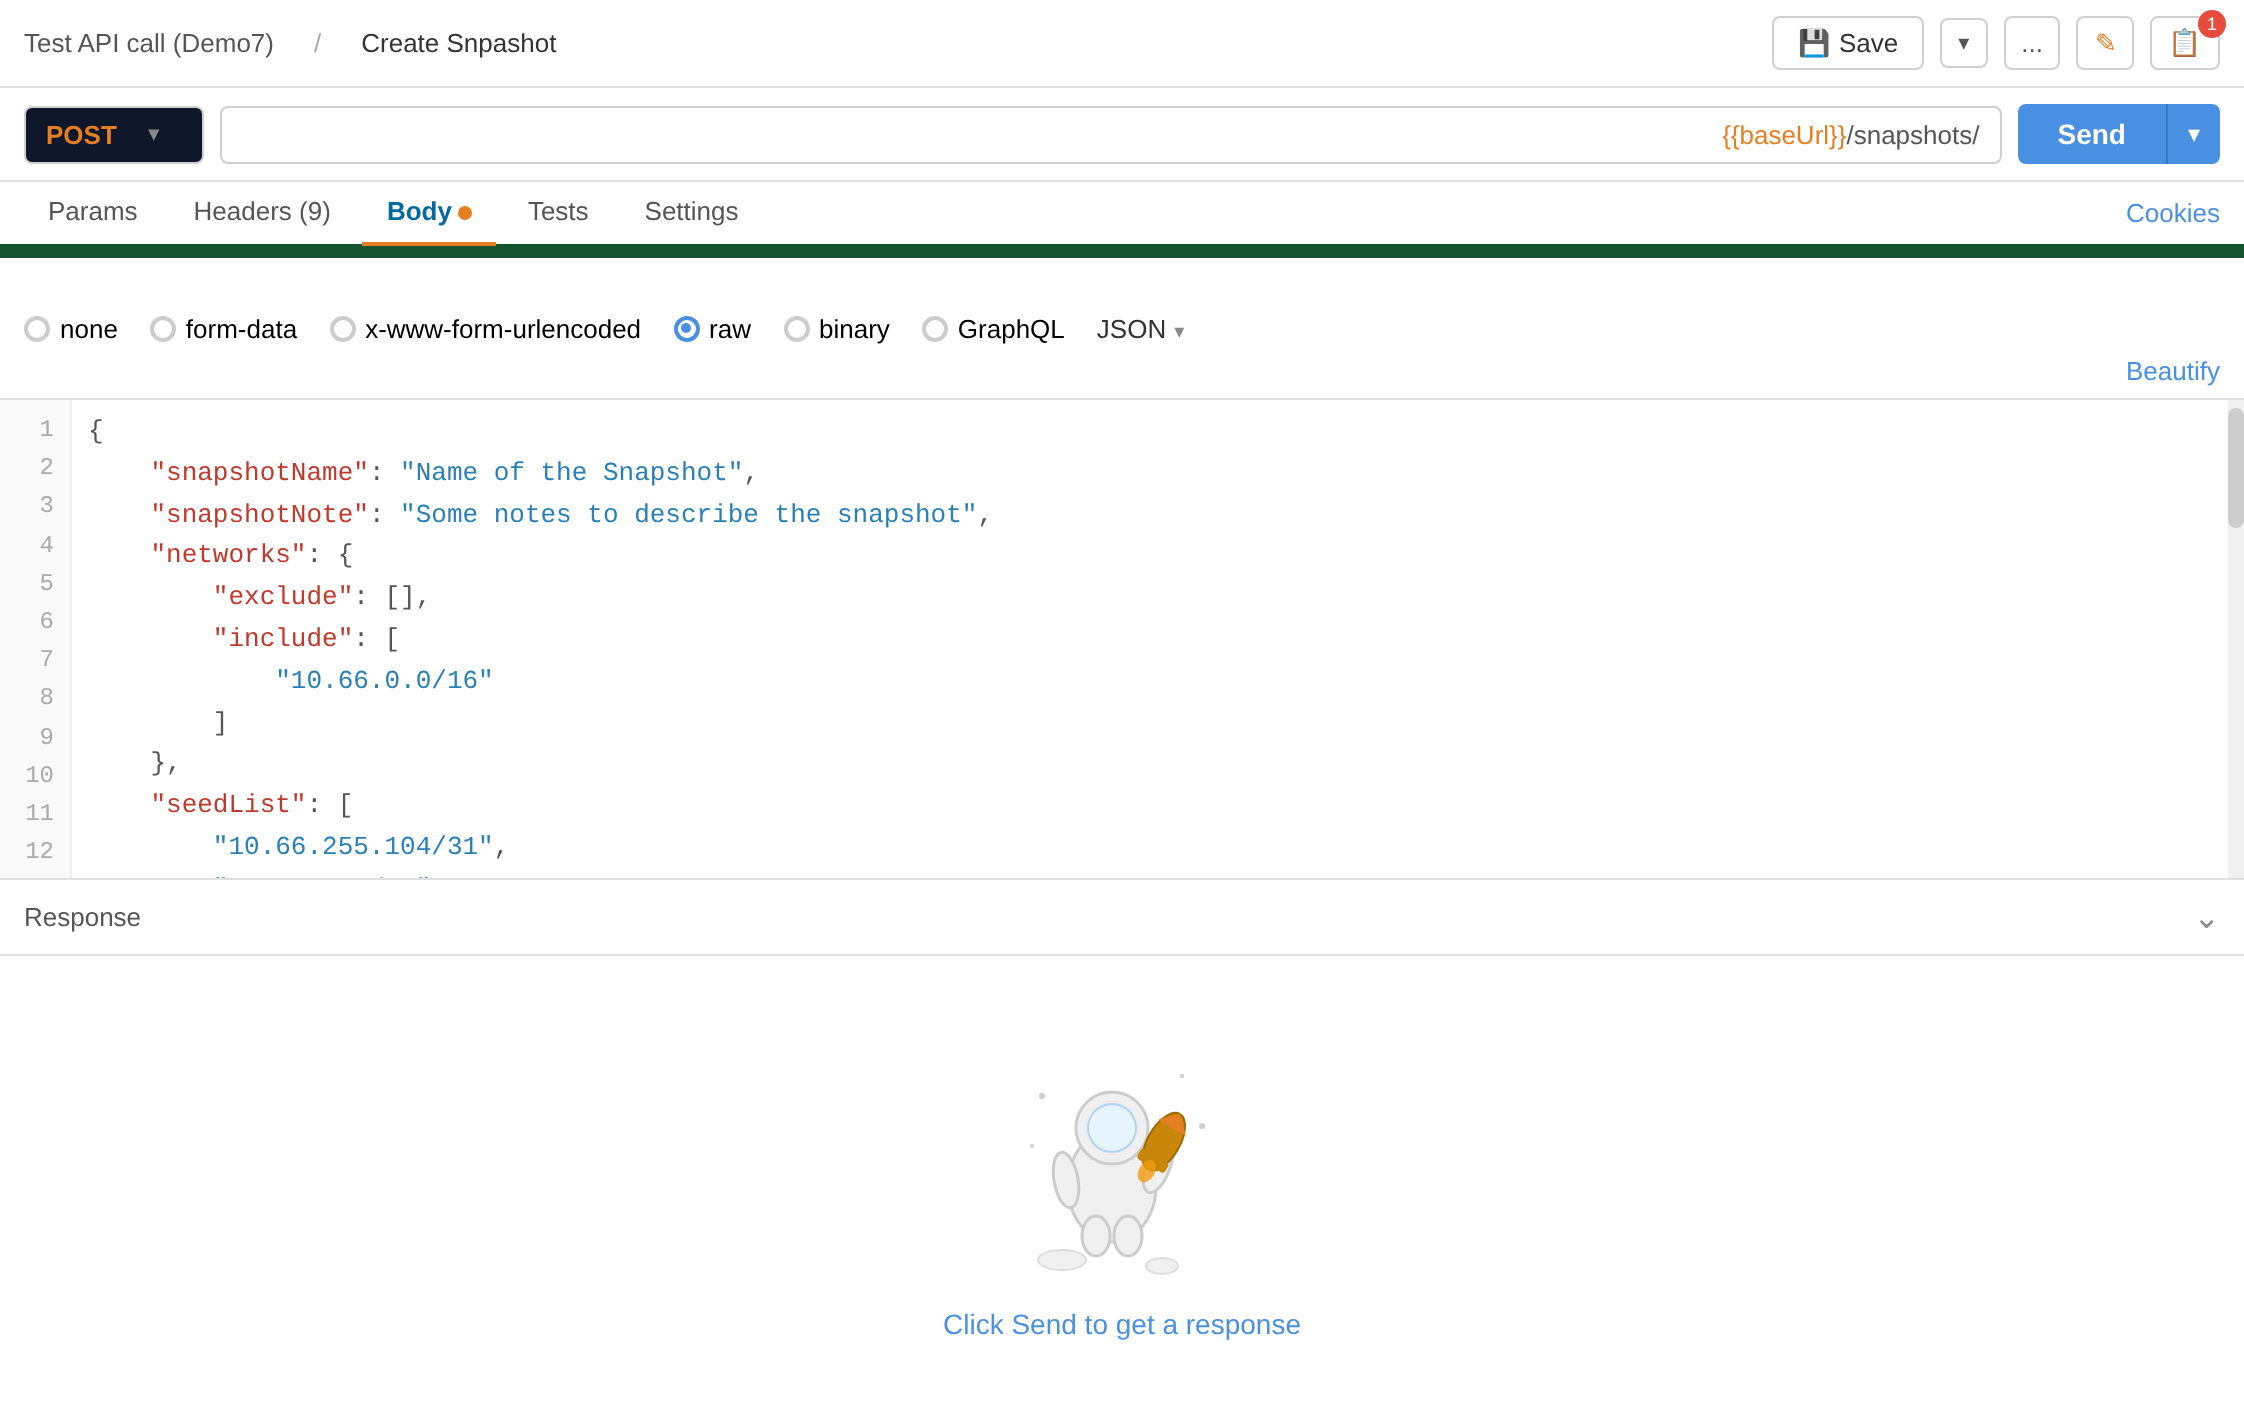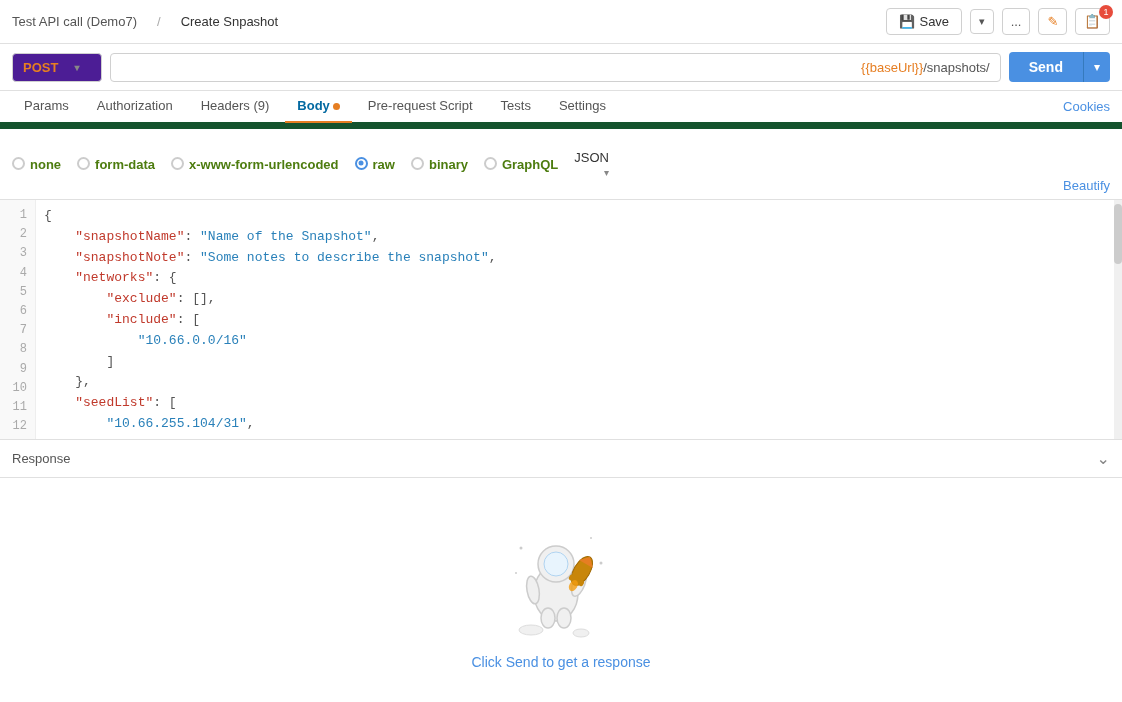--- a/index.html
+++ b/index.html
@@ -41,21 +41,21 @@
       color: #fff; font-size: 9px; border-radius: 50%; width: 14px; height: 14px;
       display: flex; align-items: center; justify-content: center;
     }
 
     
     .url-bar {
       display: flex; align-items: center; padding: 8px 12px; gap: 8px;
       border-bottom: 1px solid #e0e0e0; background: #fff;
     }
     .method-select {
-      border: 1px solid #d0d0d0; background: #4c1d95; padding: 6px 10px;
+      border: 1px solid #d0d0d0; background: #0f172a; padding: 6px 10px;
       border-radius: 4px; font-size: 13px; font-weight: 600; color: #e67e22;
       cursor: pointer; display: flex; align-items: center; gap: 16px; min-width: 90px;
     }
     .method-select .chevron { color: #888; font-size: 10px; }
     .url-display {
       flex: 1; border: 1px solid #d0d0d0; border-radius: 4px; padding: 6px 10px;
       font-size: 13px; color: #555; background: #fff; text-align: right;
     }
     .send-btn {
       background: #4a90e2; color: #fff; border: none; padding: 7px 20px;
@@ -84,38 +84,38 @@
     }
     .tab .dot.orange { background: #e67e22; }
     .tabs-right { margin-left: auto; }
     .cookies-link { color: #4a90e2; font-size: 13px; cursor: pointer; text-decoration: none; margin-top: 40px; }
 
     
     .body-options {
       display: flex; align-items: center; padding: 6px 12px; gap: 16px;
       border-bottom: 1px solid #e0e0e0; background: #fff;
     }
-    .radio-option { display: flex; gap: 5px; cursor: pointer; font-size: 13px; color: #4d7c0f; font-weight: bold; }
+    .radio-option { display: flex; align-items: center; gap: 5px; cursor: pointer; font-size: 13px; color: #000000; }
     .radio-dot {
       width: 13px; height: 13px; border-radius: 50%; border: 2px solid #ccc;
       display: inline-block; position: relative;
     }
     .radio-dot.active { border-color: #e67e22; }
     .radio-dot.active::after {
       content: ''; position: absolute; top: 50%; left: 50%; transform: translate(-50%, -50%);
       width: 5px; height: 5px; border-radius: 50%; background: #e67e22;
     }
     .radio-dot.blue { border-color: #4a90e2; }
     .radio-dot.blue::after {
       content: ''; position: absolute; top: 50%; left: 50%; transform: translate(-50%, -50%);
       width: 5px; height: 5px; border-radius: 50%; background: #4a90e2;
     }
     .body-options-right { margin-left: auto; }
     .beautify-btn { color: #4a90e2; font-size: 13px; cursor: pointer; background: none; border: none; margin-top: 43px; }
-    .json-dropdown { display: flex; align-items: flex-end; gap: 2px; cursor: pointer; flex-direction: column; }
+    .json-dropdown { display: flex; align-items: flex-end; gap: 2px; cursor: pointer; }
 
     
     .editor-area {
       background: #fff; border-bottom: 1px solid #e0e0e0;
       font-family: 'Consolas', 'Monaco', 'Courier New', monospace;
       font-size: 13px; overflow-y: auto; height: 240px; position: relative;
     }
     .editor-inner { display: flex; }
     .line-numbers {
       background: #f9f9f9; color: #aaa; text-align: right; padding: 6px 8px;
@@ -193,30 +193,24 @@
     <button class="send-btn">Send</button>
     <button class="send-dropdown">▾</button>
   </div>
 </div>
 
 <div class="tabs">
   <div class="tab">
     <span>Params</span>
   </div>
   <div class="tab">
-    <span>Authorization</span>
-  </div>
-  <div class="tab">
     <span>Headers (9)</span>
   </div>
   <div class="tab active">
     <span>Body</span><span class="dot orange"></span>
-  </div>
-  <div class="tab">
-    <span>Pre-request Script</span>
   </div>
   <div class="tab">
     <span>Tests</span>
   </div>
   <div class="tab">
     <span>Settings</span>
   </div>
   <div class="tabs-right">
     <a class="cookies-link">Cookies</a>
   </div>

